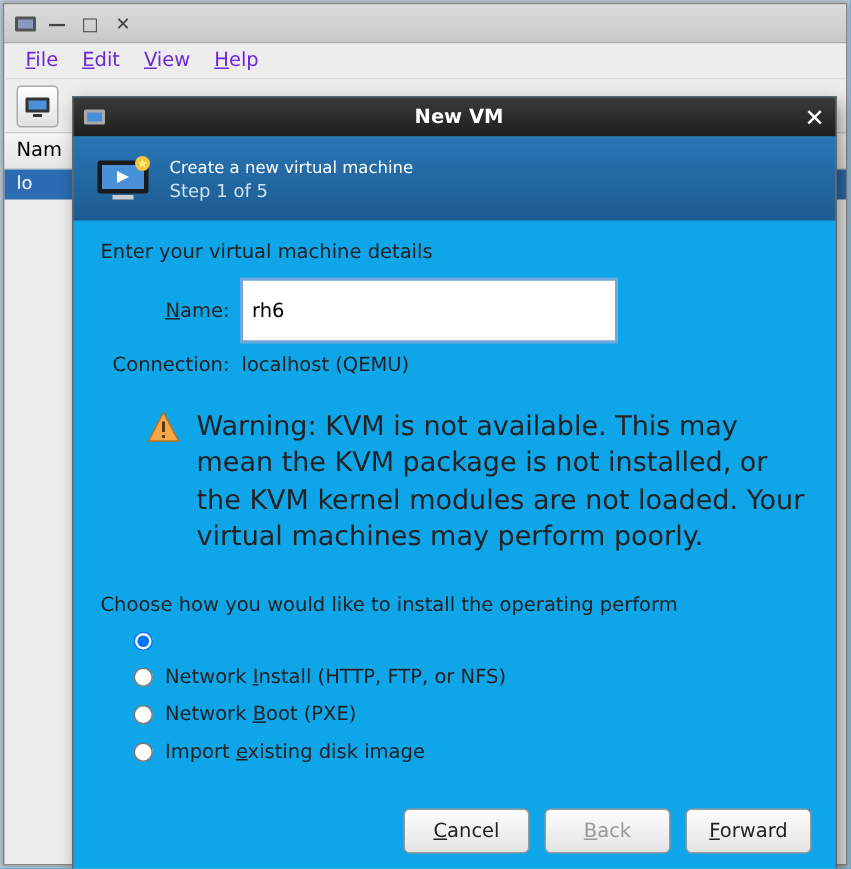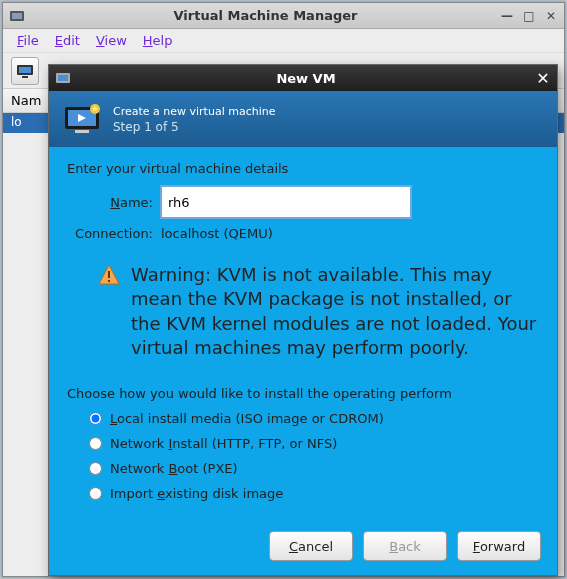--- a/index.html
+++ b/index.html
@@ -31,21 +31,21 @@
 .dialog-header { background: linear-gradient(#2976b5,#1d5a8f); height: 56px; display: flex; align-items: center; padding: 0 14px; gap: 12px; }
 .vm-icon { width: 38px; height: 32px; }
 .dialog-header-text h2 { color: #fff; font-size: 11px; font-weight: normal; }
 .dialog-header-text .step { color: #cce2f0; font-size: 12px; margin-top: 2px; }
 
 .dialog-body { padding: 14px 18px 10px 18px; font-size: 13px; color: #222; }
 .section-label { margin-bottom: 10px; }
 .form-row { display: flex; align-items: center; margin-bottom: 8px; }
 .form-row .lbl { width: 94px; text-align: right; padding-right: 8px; }
 .form-row .lbl u { text-decoration: underline; }
-input[type=text] { height: 32px; border: 1px solid #7a9cc6; background: #fff; padding: 0 6px; font-size: 13px; width: 250px; outline: 2px solid #6fa8dc; outline-offset: -1px; }
+input[type=text] { height: 42px; border: 1px solid #7a9cc6; background: #fff; padding: 0 6px; font-size: 13px; width: 250px; outline: 2px solid #6fa8dc; outline-offset: -1px; }
 .conn-val { color: #222; text-align: center; }
 
 .warning-box { display: flex; gap: 10px; margin: 22px 0 26px 30px; }
 .warn-icon { width: 24px; height: 24px; flex-shrink: 0; }
 .warn-text { font-size: 18px; color: #222; line-height: 1.35; }
 
 .install-label { margin-bottom: 10px; }
 .radio-group { padding-left: 22px; }
 .radio-row { display: flex; align-items: center; gap: 8px; margin-bottom: 10px; font-size: 13px; }
 .radio-row input { margin: 0; }
@@ -57,21 +57,20 @@
 </style>
 </head>
 <body>
 
 <div class="main-window">
   <div class="main-titlebar">
     <svg class="main-title-icon" viewBox="0 0 16 16">
         <rect x="1" y="3" width="14" height="10" fill="#555" rx="1"></rect>
         <rect x="3" y="5" width="10" height="6" fill="#89b"></rect>
       </svg>
-    <div class="main-title">Virtual Machine Manager</div>
     <div class="winctl">
       <span>—</span>
       <span>□</span>
       <span>✕</span>
     </div>
   </div>
   <div class="menubar">
     <span><u>F</u>ile</span>
     <span><u>E</u>dit</span>
     <span><u>V</u>iew</span>
@@ -134,21 +133,20 @@
         <rect x="11" y="17" width="2" height="2" fill="#5a3a0a"></rect>
       </svg>
       <div class="warn-text">Warning: KVM is not available. This may mean the KVM package is not installed, or the KVM kernel modules are not loaded. Your virtual machines may perform poorly.</div>
     </div>
 
     <div class="install-label">Choose how you would like to install the operating perform</div>
 
     <div class="radio-group">
       <label class="radio-row">
         <input type="radio" name="inst" checked="" style="">
-        <span><u>L</u>ocal install media (ISO image or CDROM)</span>
       </label>
       <label class="radio-row">
         <input type="radio" name="inst" style="">
         <span>Network <u>I</u>nstall (HTTP, FTP, or NFS)</span>
       </label>
       <label class="radio-row">
         <input type="radio" name="inst" style="">
         <span>Network <u>B</u>oot (PXE)</span>
       </label>
       <label class="radio-row">

